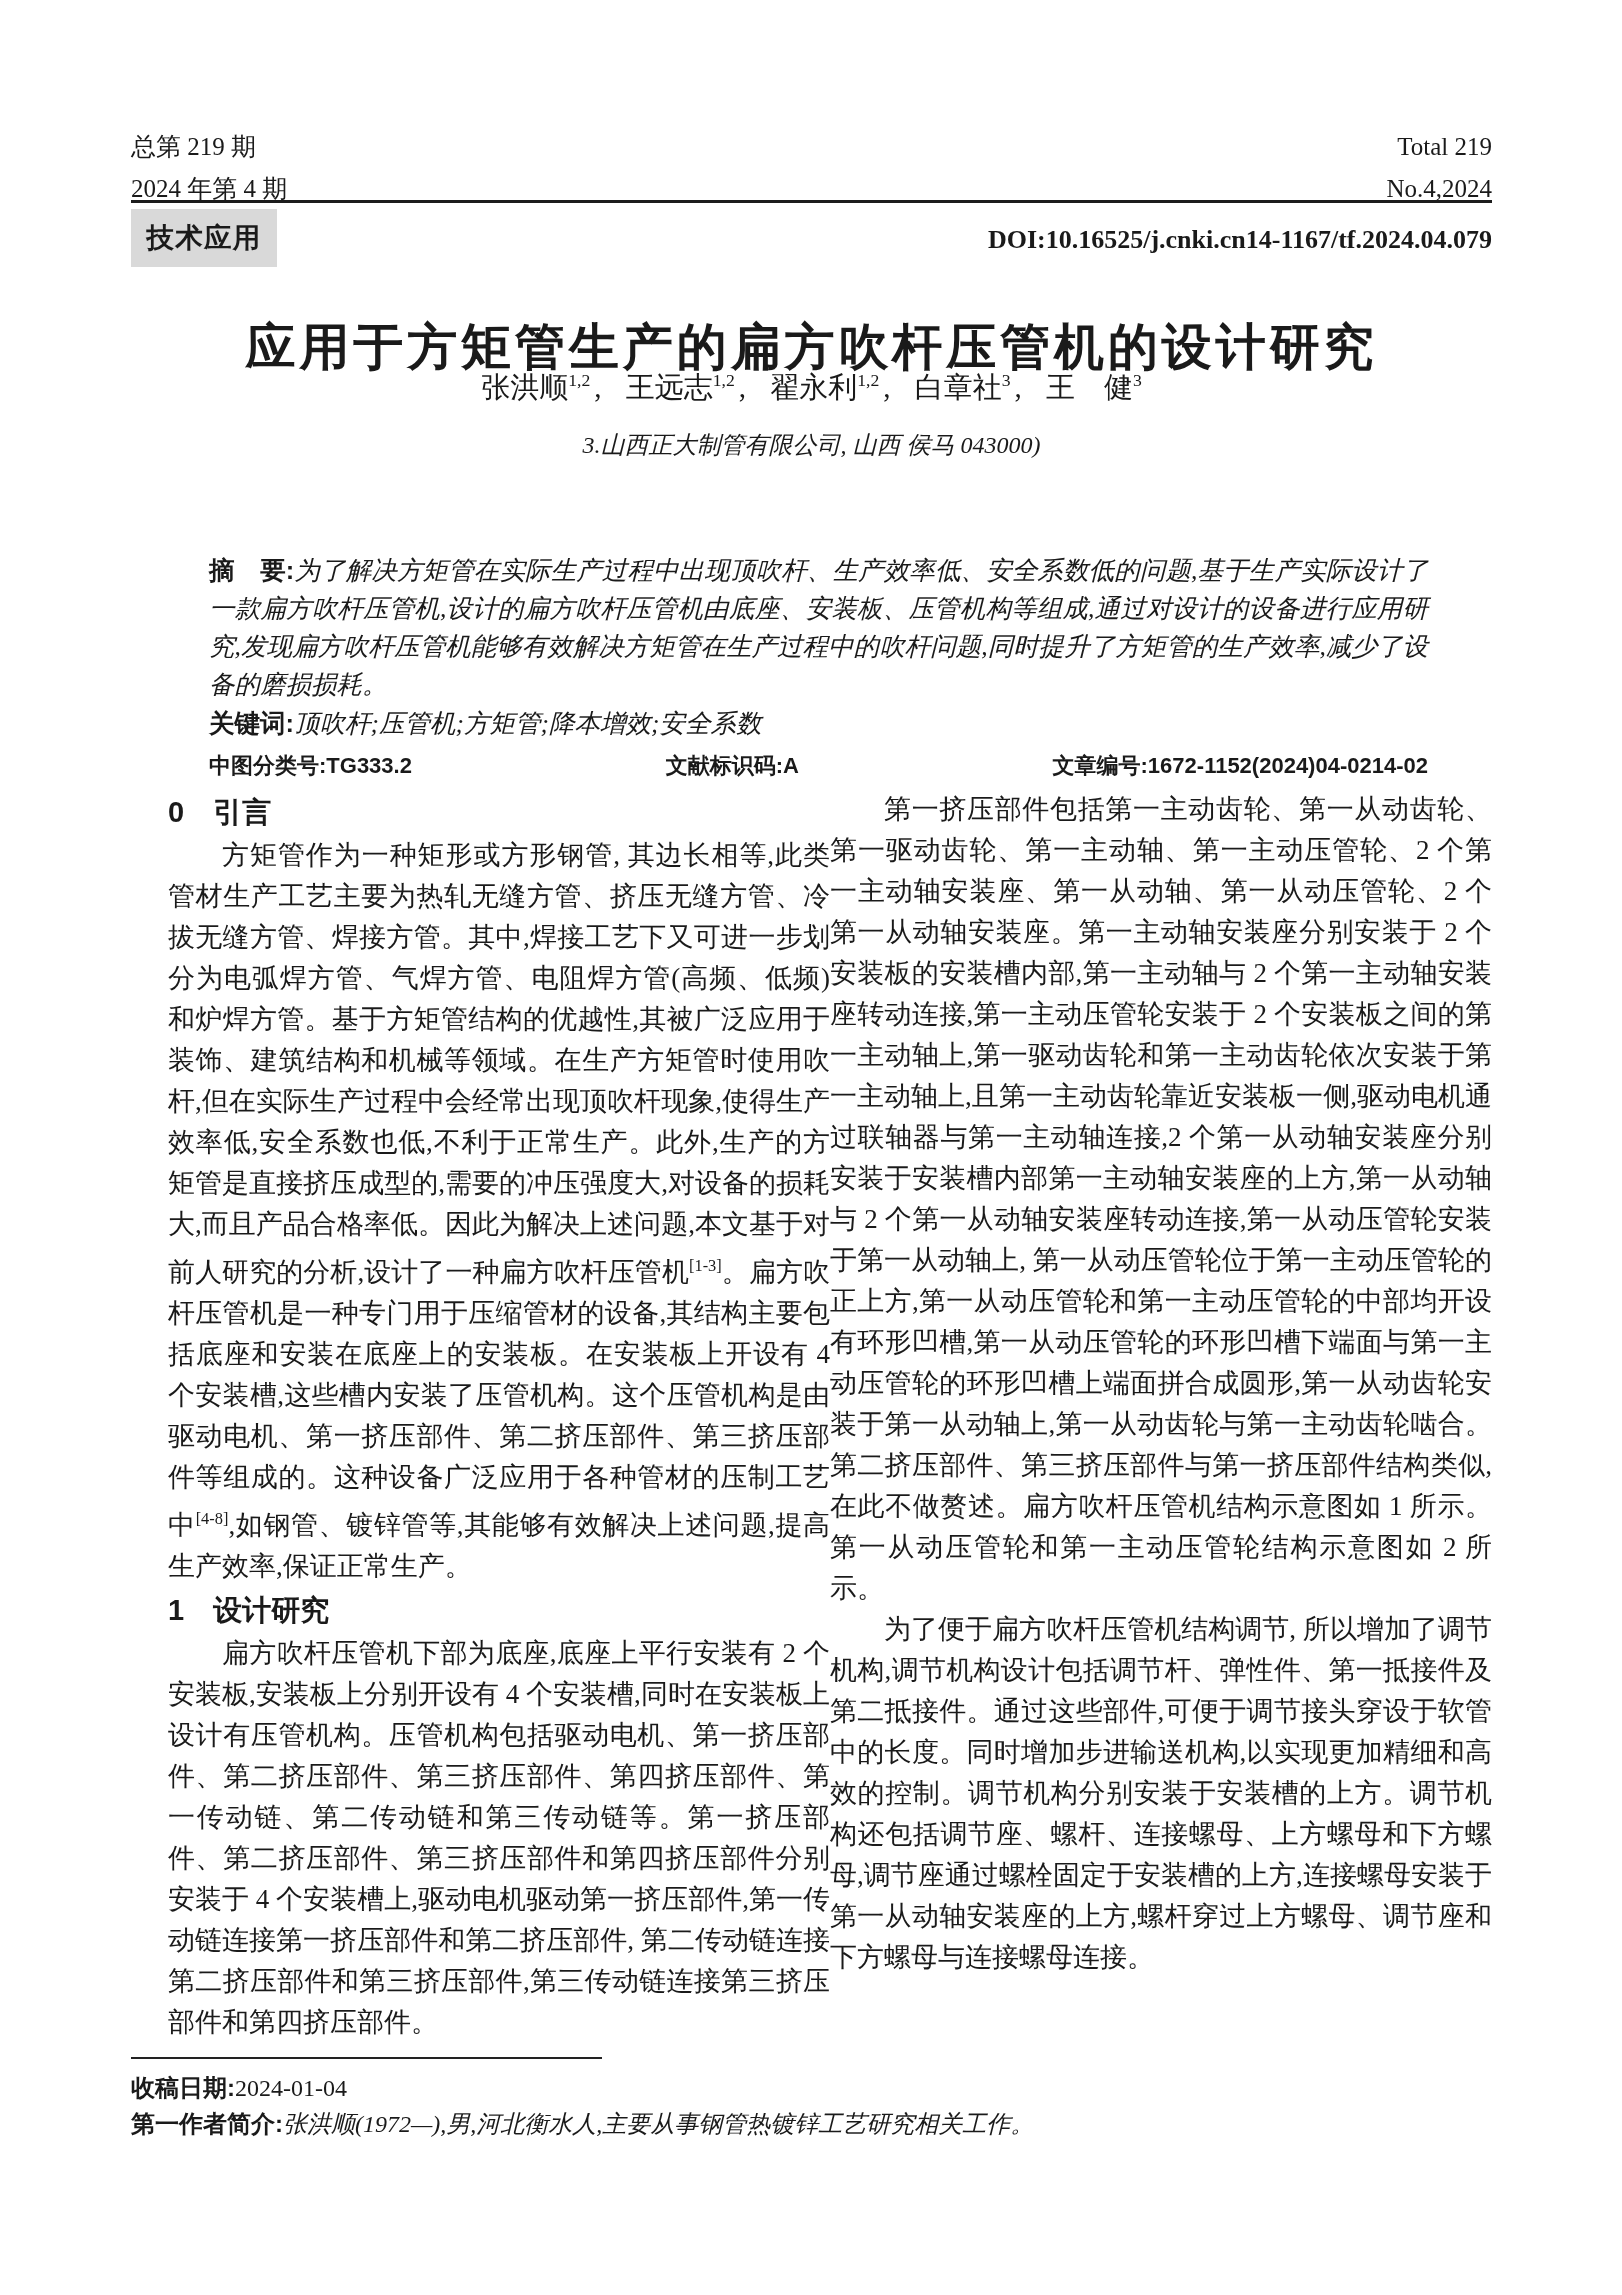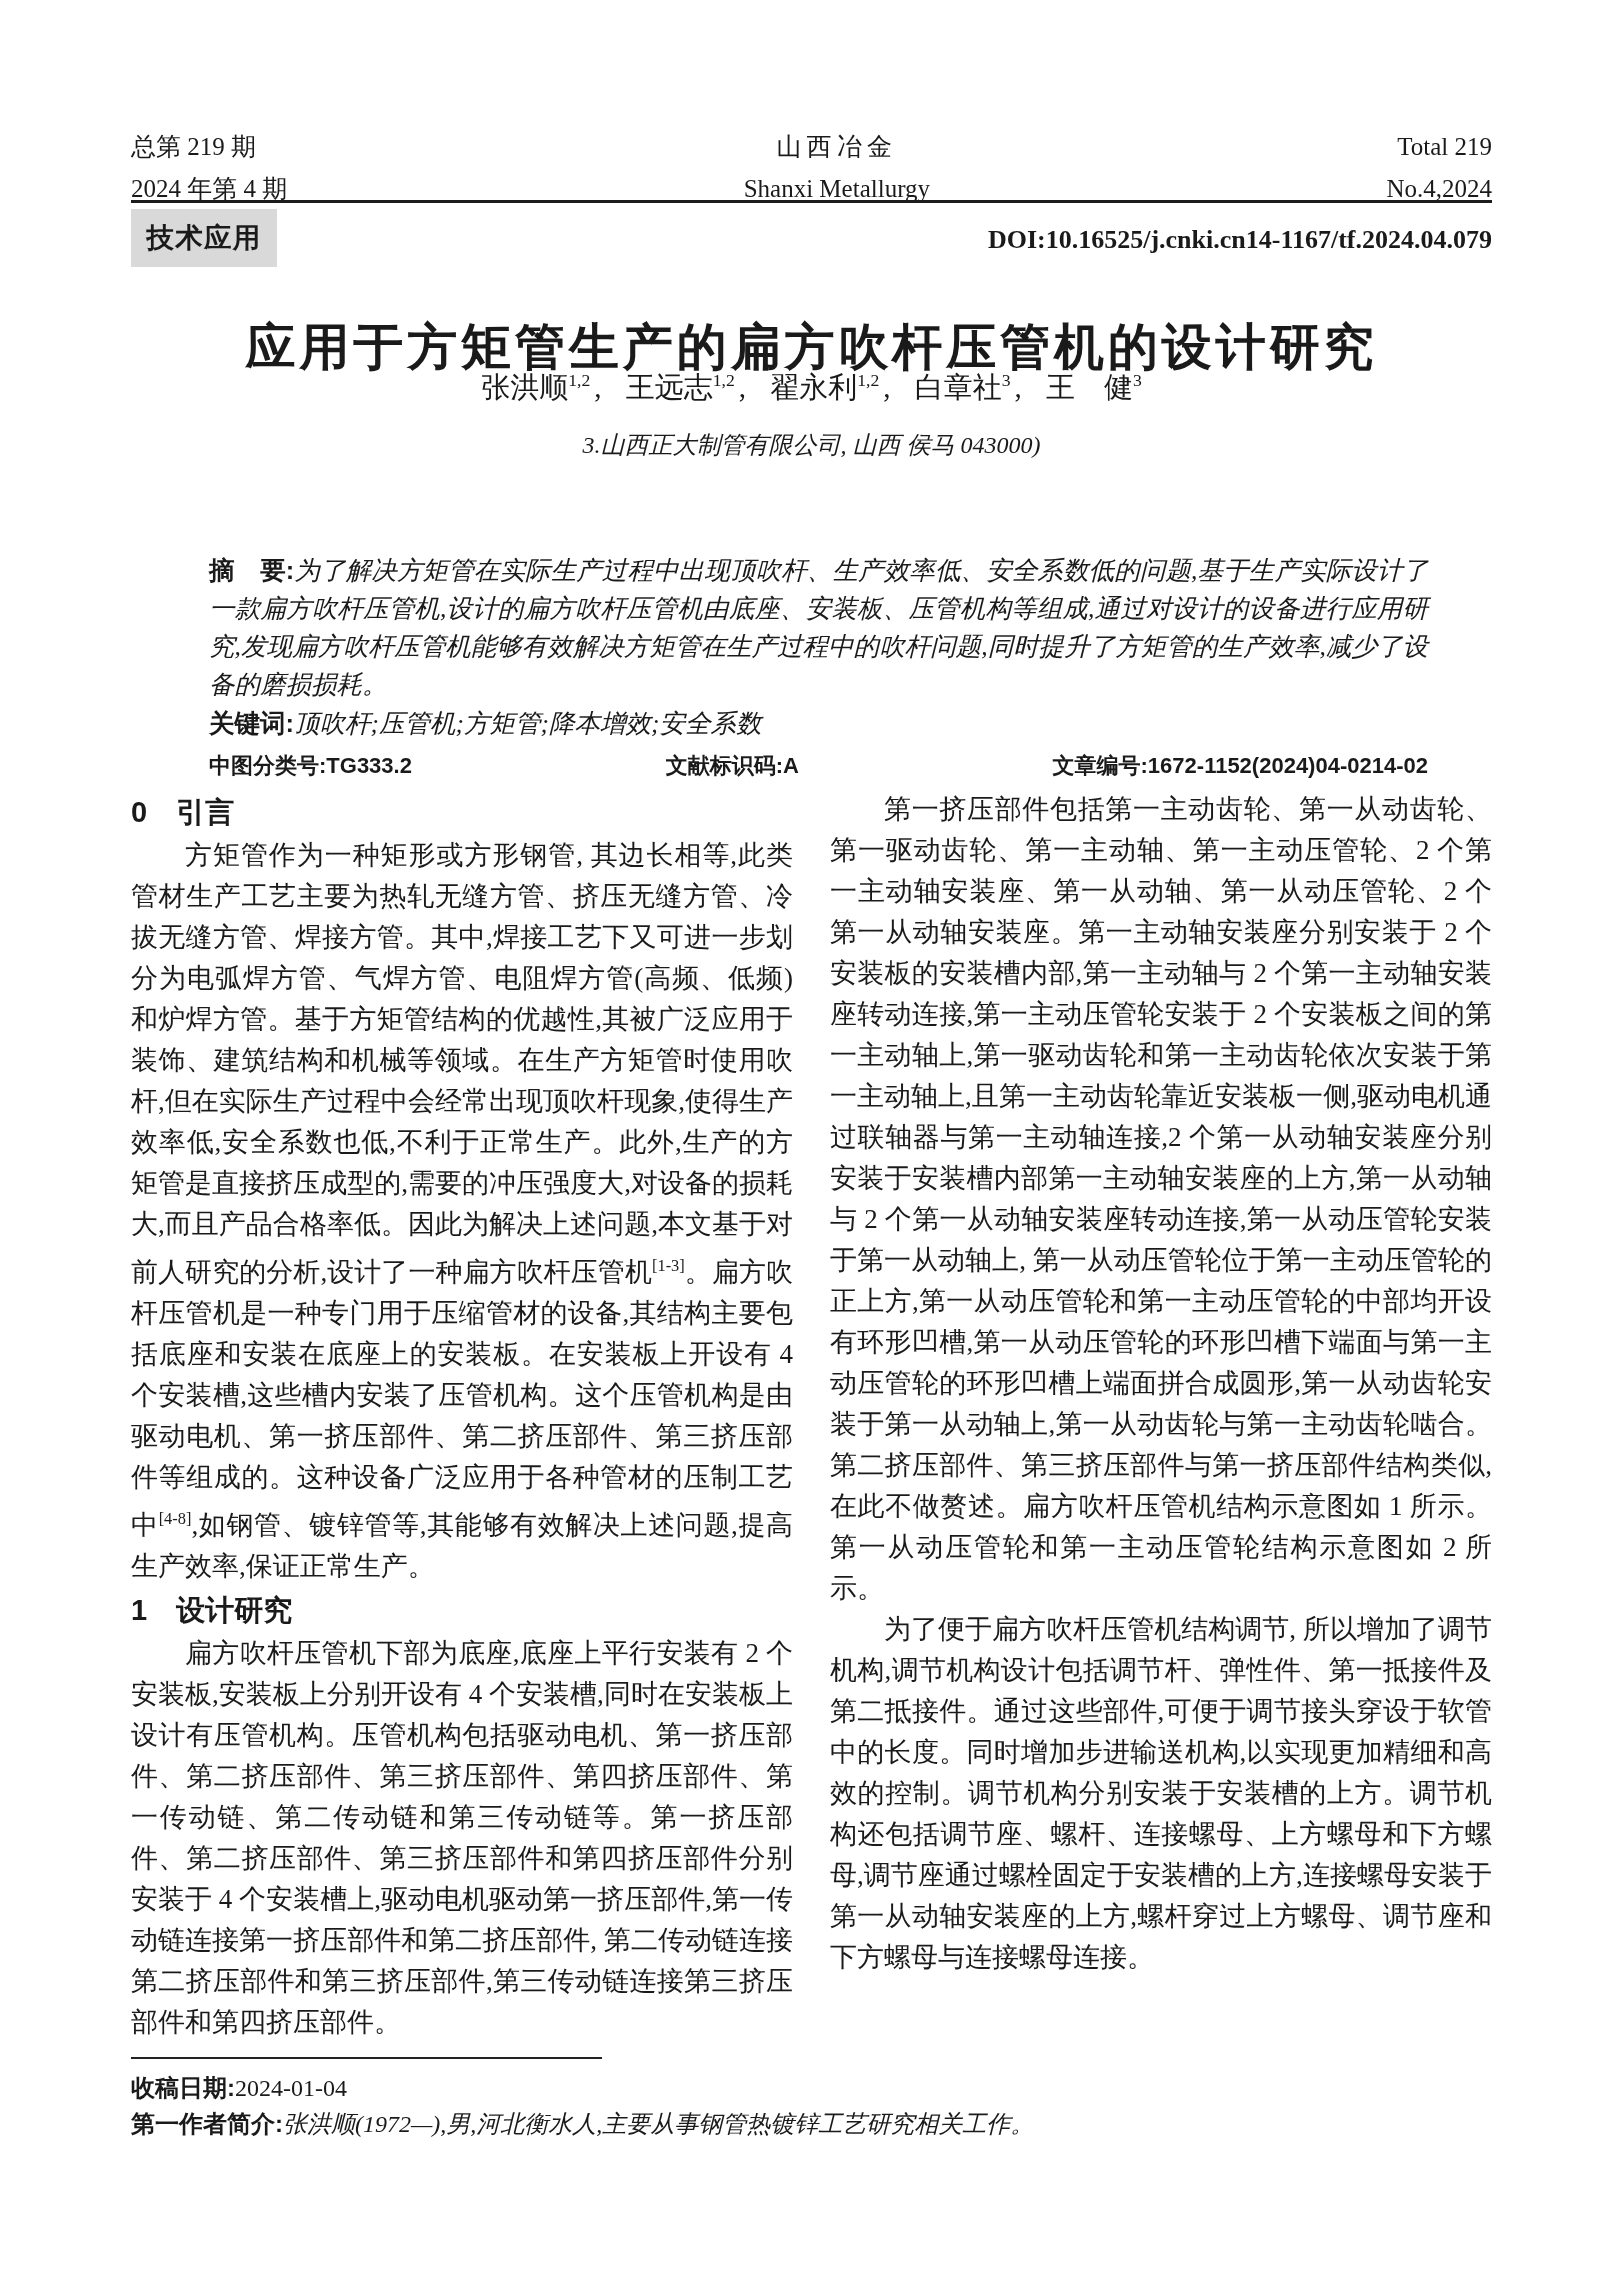--- a/index.html
+++ b/index.html
@@ -72,21 +72,21 @@
   .class-row {
     display: flex; justify-content: space-between;
     margin-top: 3.9px; font-size: 22px;
     font-family: "Liberation Sans", "DejaVu Sans", sans-serif;
   }
   .class-row .val { font-weight: 600; }
 
   
   .columns {
     top: 789px; left: 131px; width: 1361px;
-    display: flex; justify-content: space-between;
+    display: flex; justify-content: flex-end;
   }
   .col {
     width: 662px;
     font-size: 27px; line-height: 41px; text-align: justify;
   }
   .col p { margin: 0; text-indent: 2em; }
   .sec-heading {
     font-family: "Liberation Sans", "DejaVu Sans", sans-serif;
     font-weight: 700; font-size: 29px; line-height: 46px;
     margin: 0; text-indent: 0;
@@ -99,24 +99,20 @@
   .fn-divider { width: 471px; height: 2px; background: #222; margin-bottom: 10.5px; }
   .fn-line { line-height: 36px; }
 </style>
 </head>
 <body>
 
 <div class="abs running-head">
   <div class="rh-left">
     <div>总第 219 期</div>
     <div>2024 年第 4 期</div>
-  </div>
-  <div class="rh-center">
-    <div class="cn">山西冶金</div>
-    <div>Shanxi  Metallurgy</div>
   </div>
   <div class="rh-right">
     <div>Total 219</div>
     <div>No.4,2024</div>
   </div>
 </div>
 
 <div class="abs head-rule"></div>
 
 <div class="abs section-tag">技术应用</div>

